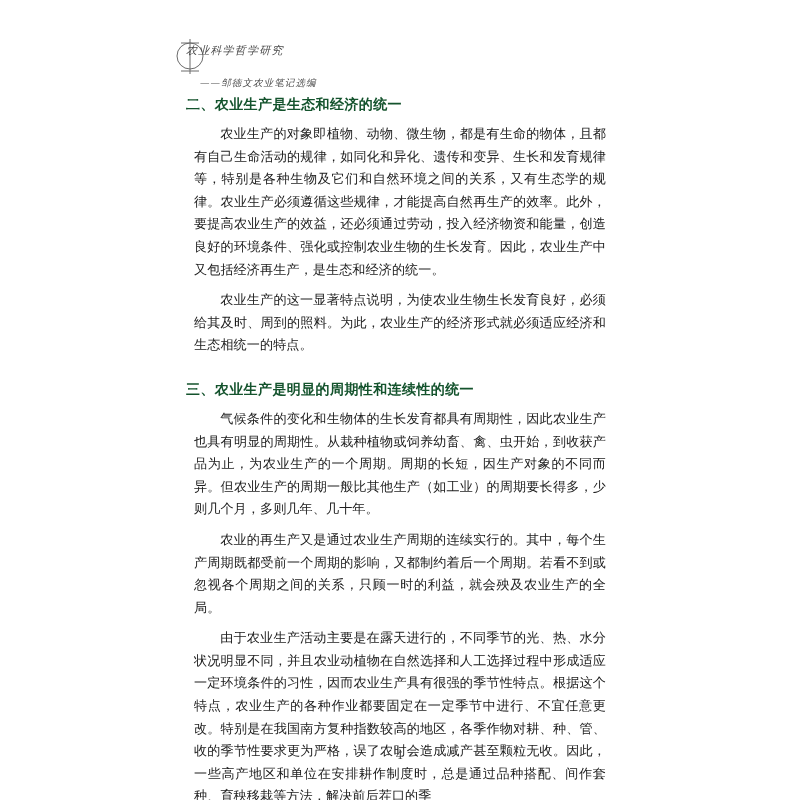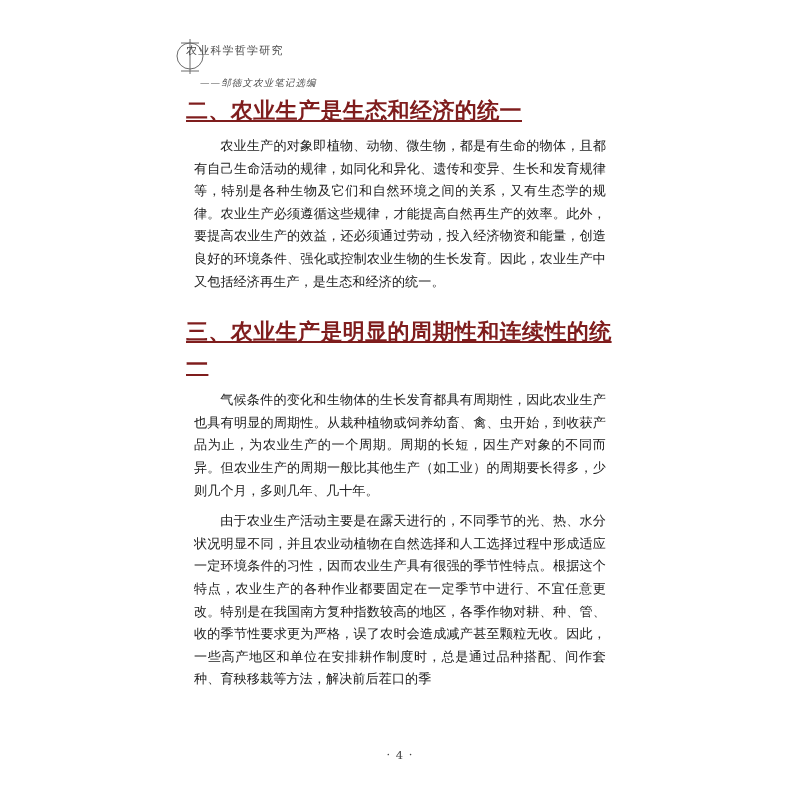--- a/index.html
+++ b/index.html
@@ -38,20 +38,21 @@
     position: absolute;
     left: 186px;
     top: 44px;
     line-height: 1.25;
     color: #3a3a3a;
   }
   .header-line1 {
     font-family: "DejaVu Serif", "Liberation Serif", serif;
     font-size: 11px;
     letter-spacing: 1.2px;
+    font-style: italic;
     color: #4a4a4a;
     white-space: nowrap;
   }
   .header-line2 {
     font-family: "DejaVu Serif", "Liberation Serif", serif;
     font-size: 9.5px;
     letter-spacing: 1.1px;
     font-style: italic;
     color: #4a4a4a;
     white-space: nowrap;
@@ -62,28 +63,27 @@
   
   .content {
     position: absolute;
     left: 186px;
     top: 94px;
     width: 428px;
   }
 
   h2.section-heading {
     font-family: "DejaVu Serif", "Liberation Serif", serif;
-    font-size: 22px;
+    font-size: 14px;
     font-weight: bold;
-    color: #7f1d1d;
+    color: #14532d;
     margin: 0;
     padding: 0;
     letter-spacing: 0.4px;
     line-height: 1.5;
-    text-decoration: underline;
   }
   .heading-block {
     margin: 0 0 8px 0;
   }
   .heading-block.spaced {
     margin-top: 22px;
   }
 
   p.body-par {
     font-family: "DejaVu Serif", "Liberation Serif", serif;
@@ -128,25 +128,27 @@
     <div class="header-line1">农业科学哲学研究</div>
     <div class="header-line2">——邹德文农业笔记选编</div>
   </div>
 
   <div class="content">
 
     <div class="heading-block">
       <h2 class="section-heading">二、农业生产是生态和经济的统一</h2>
     </div>
     <p class="body-par">农业生产的对象即植物、动物、微生物，都是有生命的物体，且都有自己生命活动的规律，如同化和异化、遗传和变异、生长和发育规律等，特别是各种生物及它们和自然环境之间的关系，又有生态学的规律。农业生产必须遵循这些规律，才能提高自然再生产的效率。此外，要提高农业生产的效益，还必须通过劳动，投入经济物资和能量，创造良好的环境条件、强化或控制农业生物的生长发育。因此，农业生产中又包括经济再生产，是生态和经济的统一。</p>
+    <p class="body-par">农业生产的这一显著特点说明，为使农业生物生长发育良好，必须给其及时、周到的照料。为此，农业生产的经济形式就必须适应经济和生态相统一的特点。</p>
 
     <div class="heading-block spaced">
       <h2 class="section-heading">三、农业生产是明显的周期性和连续性的统一</h2>
     </div>
     <p class="body-par">气候条件的变化和生物体的生长发育都具有周期性，因此农业生产也具有明显的周期性。从栽种植物或饲养幼畜、禽、虫开始，到收获产品为止，为农业生产的一个周期。周期的长短，因生产对象的不同而异。但农业生产的周期一般比其他生产（如工业）的周期要长得多，少则几个月，多则几年、几十年。</p>
+    <p class="body-par">农业的再生产又是通过农业生产周期的连续实行的。其中，每个生产周期既都受前一个周期的影响，又都制约着后一个周期。若看不到或忽视各个周期之间的关系，只顾一时的利益，就会殃及农业生产的全局。</p>
 
     <p class="body-par">由于农业生产活动主要是在露天进行的，不同季节的光、热、水分状况明显不同，并且农业动植物在自然选择和人工选择过程中形成适应一定环境条件的习性，因而农业生产具有很强的季节性特点。根据这个特点，农业生产的各种作业都要固定在一定季节中进行、不宜任意更改。特别是在我国南方复种指数较高的地区，各季作物对耕、种、管、收的季节性要求更为严格，误了农时会造成减产甚至颗粒无收。因此，一些高产地区和单位在安排耕作制度时，总是通过品种搭配、间作套种、育秧移栽等方法，解决前后茬口的季</p>
 
   </div>
 
   <div class="folio">· 4 ·</div>
 
 </div>
 
 </body></html>

